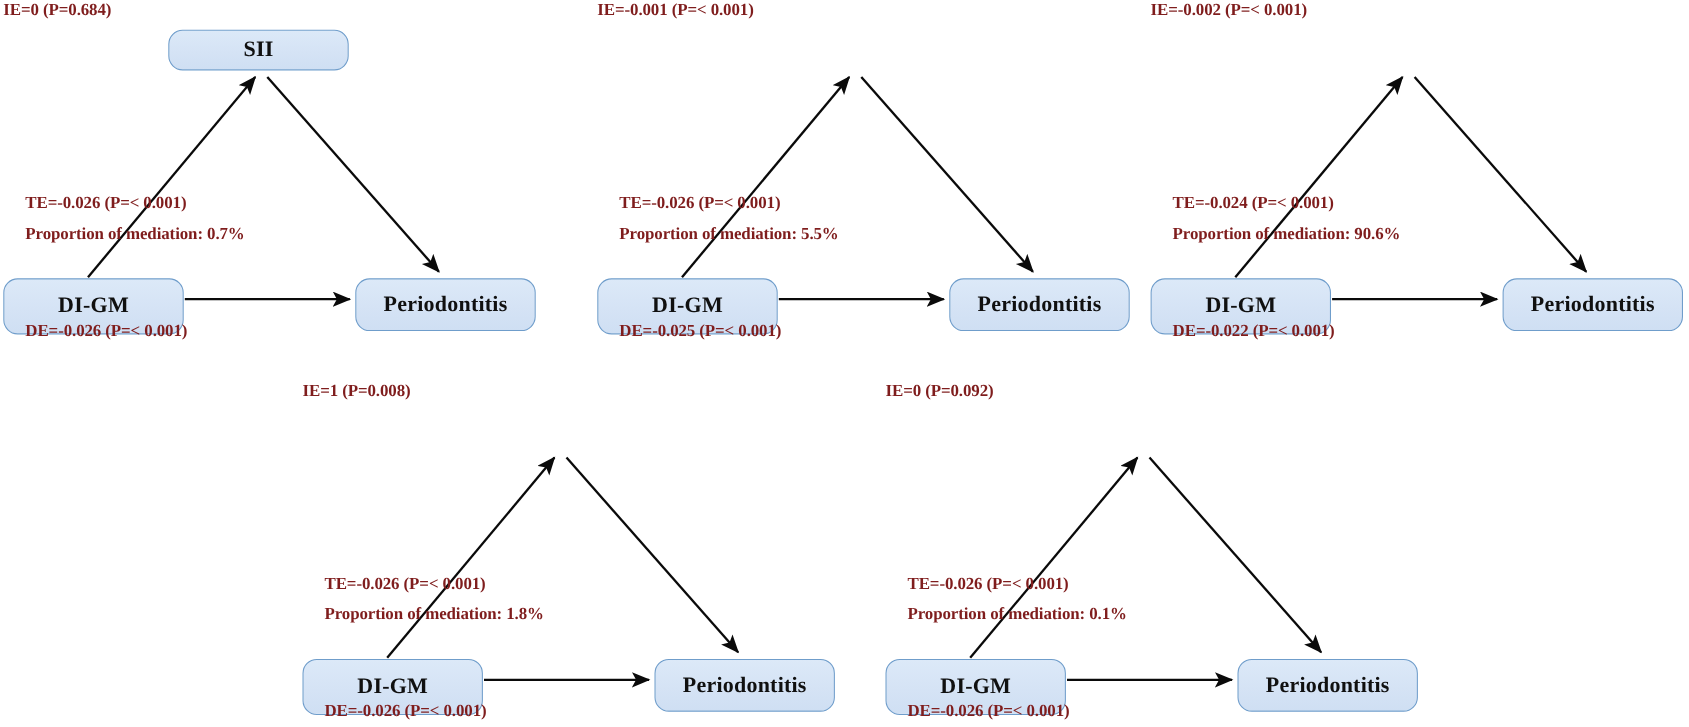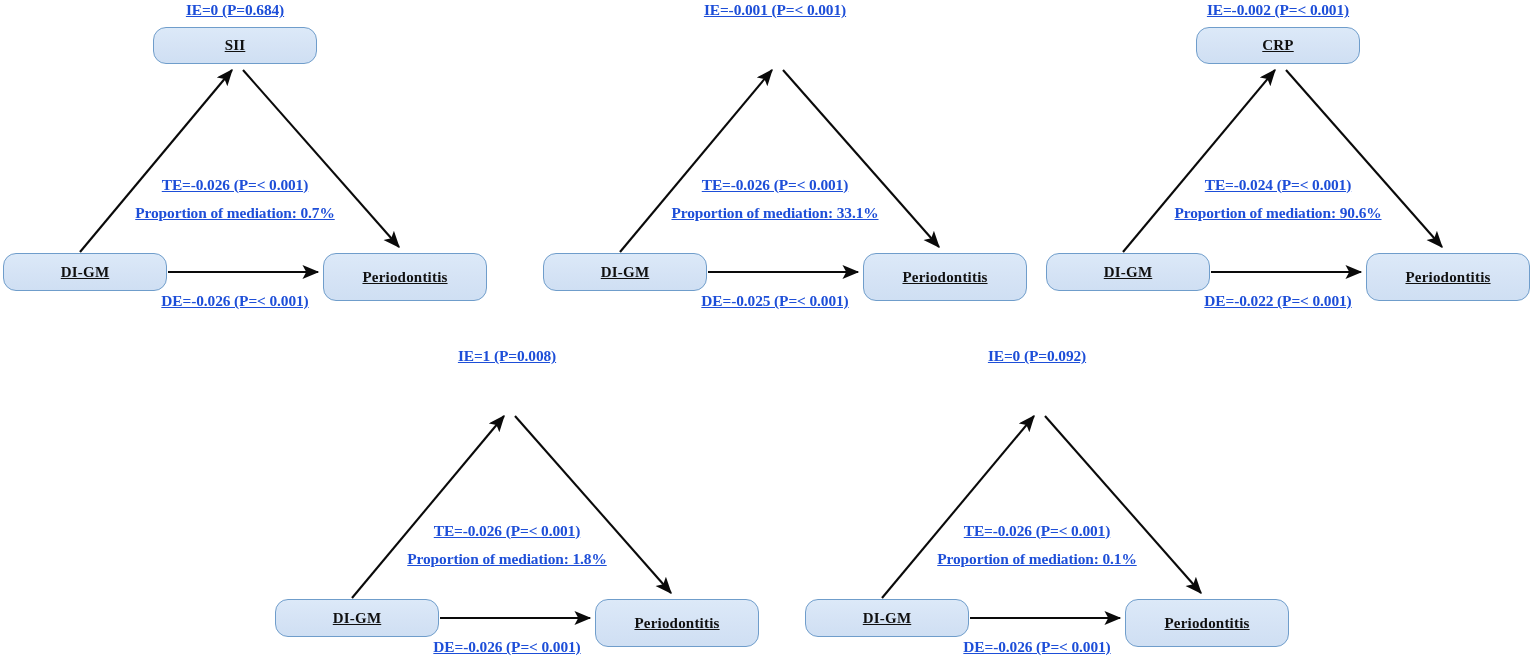--- a/index.html
+++ b/index.html
@@ -29,52 +29,49 @@
     position: absolute;
     box-sizing: border-box;
     background: linear-gradient(180deg, #dce9f8 0%, #d5e3f5 55%, #cfdff3 100%);
     border: 1.4px solid #6f9dcb;
     border-radius: 13px;
     display: flex;
     align-items: center;
     justify-content: center;
     color: #101010;
     font-weight: bold;
-    font-size: 15px;
+    font-size: 20px;
     letter-spacing: 0.2px;
     white-space: nowrap;
-    text-decoration: underline;
   }
   .node-mediator {
     left: 150px;
     top: 27px;
     width: 164px;
     height: 37px;
   }
   .node-exposure {
     left: 0px;
     top: 253px;
     width: 164px;
-    height: 38px;
+    height: 51px;
   }
   .node-outcome {
     left: 320px;
     top: 253px;
     width: 164px;
     height: 48px;
   }
   .edge-label {
     position: absolute;
     font-weight: bold;
     font-size: 15.4px;
-    color: #1d4ed8;
+    color: #7f1d1d;
     white-space: nowrap;
-    text-align: center;
     letter-spacing: -0.1px;
-    text-decoration: underline;
   }
   .lbl-ie {
     left: 0px;
     top: 1px;
     width: 464px;
     font-size: 15.4px;
   }
   .lbl-te {
     left: 20px;
     top: 176px;
@@ -131,32 +128,31 @@
   <div class="panel" style="left:543px; top:0px;">
     <svg class="arrows" viewBox="0 0 500 320">
       <line class="arrow-line" x1="77" y1="252" x2="229" y2="70" marker-end="url(#ah1)"></line>
       <line class="arrow-line" x1="240" y1="70" x2="396" y2="247" marker-end="url(#ah1)"></line>
       <line class="arrow-line" x1="165" y1="272" x2="315" y2="272" marker-end="url(#ah1)"></line>
     </svg>
     <div class="edge-label lbl-ie">IE=-0.001 (P=&lt; 0.001)</div>
     <div class="node-box node-exposure">DI-GM</div>
     <div class="node-box node-outcome">Periodontitis</div>
     <div class="edge-label lbl-te">TE=-0.026 (P=&lt; 0.001)</div>
-    <div class="edge-label lbl-prop">Proportion of mediation: 33.1%</div>
+    <div class="edge-label lbl-prop">Proportion of mediation: 5.5%</div>
     <div class="edge-label lbl-de">DE=-0.025 (P=&lt; 0.001)</div>
   </div>
 
   <div class="panel" style="left:1046px; top:0px;">
     <svg class="arrows" viewBox="0 0 500 320">
       <line class="arrow-line" x1="77" y1="252" x2="229" y2="70" marker-end="url(#ah1)"></line>
       <line class="arrow-line" x1="240" y1="70" x2="396" y2="247" marker-end="url(#ah1)"></line>
       <line class="arrow-line" x1="165" y1="272" x2="315" y2="272" marker-end="url(#ah1)"></line>
     </svg>
     <div class="edge-label lbl-ie">IE=-0.002 (P=&lt; 0.001)</div>
-    <div class="node-box node-mediator">CRP</div>
     <div class="node-box node-exposure">DI-GM</div>
     <div class="node-box node-outcome">Periodontitis</div>
     <div class="edge-label lbl-te">TE=-0.024 (P=&lt; 0.001)</div>
     <div class="edge-label lbl-prop">Proportion of mediation: 90.6%</div>
     <div class="edge-label lbl-de">DE=-0.022 (P=&lt; 0.001)</div>
   </div>
 
   <div class="panel" style="left:275px; top:346px;">
     <svg class="arrows" viewBox="0 0 500 320">
       <line class="arrow-line" x1="77" y1="252" x2="229" y2="70" marker-end="url(#ah1)"></line>

